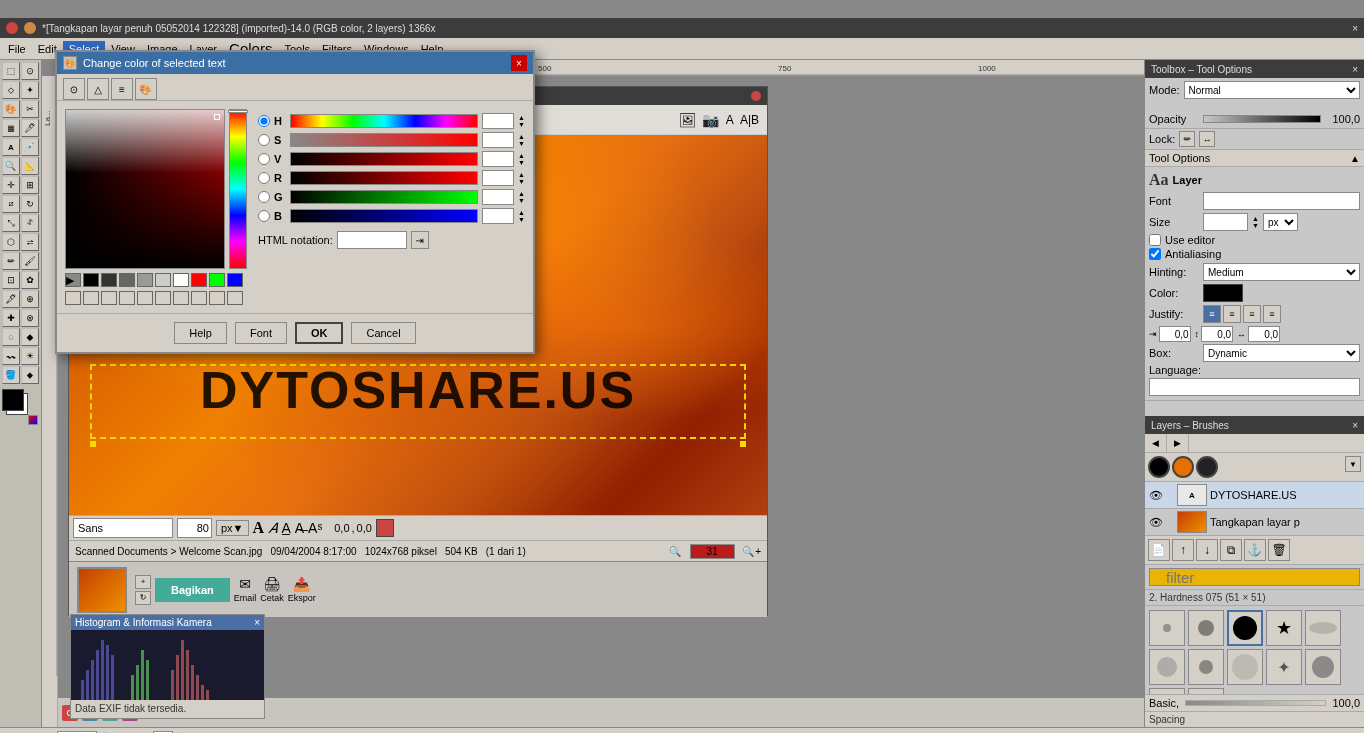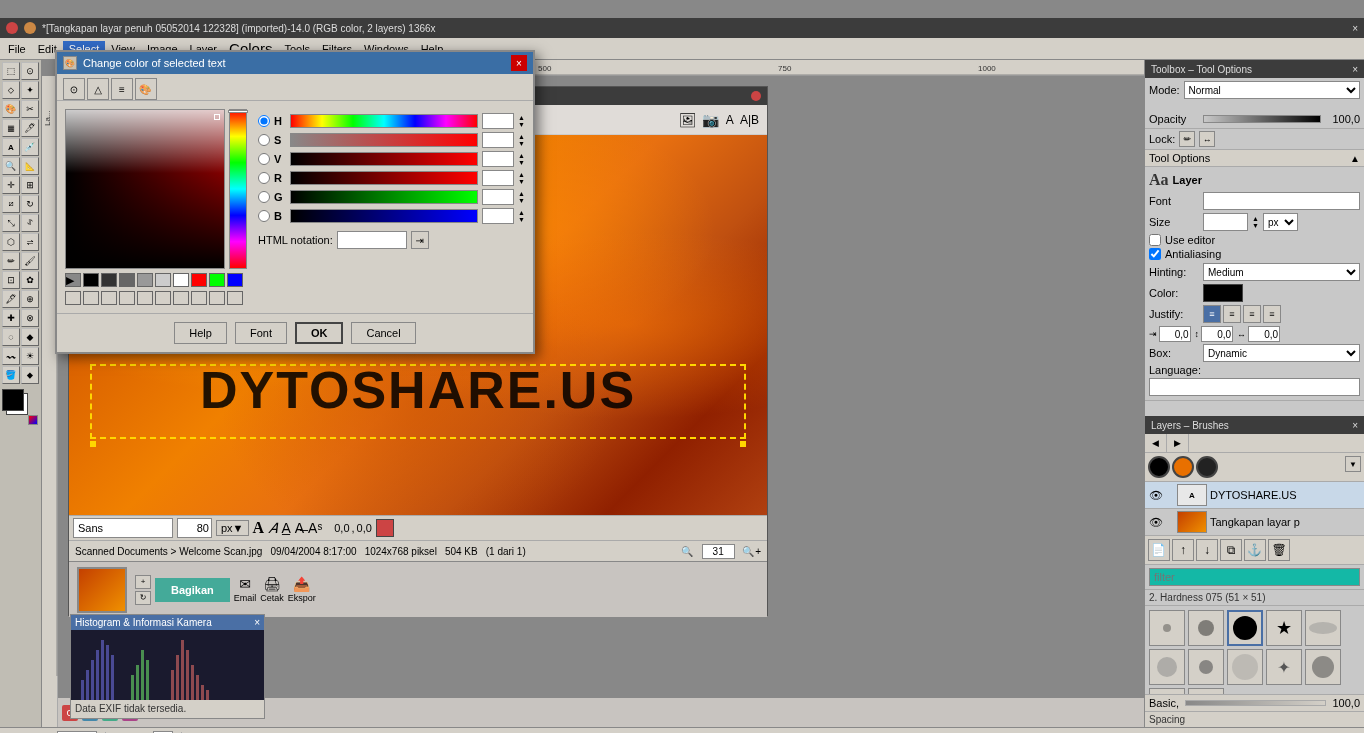--- a/index.html
+++ b/index.html
@@ -197,21 +197,21 @@
             </div>
 
             <div style="background:#d4d0c8; height:20px; display:flex; align-items:center; padding:0 6px; font-size:10px; gap:8px;">
               <span>Scanned Documents &gt; Welcome Scan.jpg</span>
               <span>09/04/2004 8:17:00</span>
               <span>1024x768 piksel</span>
               <span>504 KB</span>
               <span>(1 dari 1)</span>
               <div style="flex:1;"></div>
               <span style="font-size:10px;cursor:pointer;">🔍</span>
-              <span style="font-size:10px;border:1px solid #888;padding:1px 10px;background:#ffffff;cursor:pointer;">31</span>
+              <span style="font-size:10px;border:1px solid #888;padding:1px 16px;background:#b91c1c;cursor:pointer;">31</span>
               <span style="font-size:10px;cursor:pointer;">🔍+</span>
             </div>
 
             <div style="background:#c8c4c0; height:56px; border-top:1px solid #888; display:flex; align-items:center; padding:4px 8px; gap:8px;">
 
               <div style="width:50px;height:46px;background:linear-gradient(135deg,#c44000,#f09000);border:2px solid #888;flex-shrink:0;"></div>
 
 
               <div style="display:flex; gap:4px; align-items:center;">
                 <div style="display:flex;flex-direction:column;align-items:center;gap:2px;">
@@ -439,21 +439,21 @@
         <div style="display:flex;gap:2px;padding:3px;border-bottom:1px solid #aaa;background:#d4d0c8;">
           <div style="width:22px;height:22px;background:#d4d0c8;border:1px solid #888;cursor:pointer;display:flex;align-items:center;justify-content:center;font-size:12px;">📄</div>
           <div style="width:22px;height:22px;background:#d4d0c8;border:1px solid #888;cursor:pointer;display:flex;align-items:center;justify-content:center;font-size:12px;">↑</div>
           <div style="width:22px;height:22px;background:#d4d0c8;border:1px solid #888;cursor:pointer;display:flex;align-items:center;justify-content:center;font-size:12px;">↓</div>
           <div style="width:22px;height:22px;background:#d4d0c8;border:1px solid #888;cursor:pointer;display:flex;align-items:center;justify-content:center;font-size:12px;">⧉</div>
           <div style="width:22px;height:22px;background:#d4d0c8;border:1px solid #888;cursor:pointer;display:flex;align-items:center;justify-content:center;font-size:12px;">⚓</div>
           <div style="width:22px;height:22px;background:#d4d0c8;border:1px solid #888;cursor:pointer;display:flex;align-items:center;justify-content:center;font-size:12px;">🗑</div>
         </div>
 
         <div style="padding:3px 4px;border-bottom:1px solid #aaa;">
-          <input type="text" style="width: 100%; height: 18px; border: 1px solid rgb(136, 136, 136); font-size: 11px; padding: 1px 4px; background: #14b8a6;" placeholder="filter">
+          <input type="text" style="width: 100%; height: 18px; border: 1px solid rgb(136, 136, 136); font-size: 15px; padding: 1px 16px; background: #eab308;" placeholder="filter">
         </div>
 
         <div style="padding:2px 4px;font-size:10px;color:#333;border-bottom:1px solid #aaa;">2. Hardness 075 (51 × 51)</div>
 
         <div style="flex:1;overflow-y:auto;padding:4px;display:flex;flex-wrap:wrap;gap:3px;background:#c8c8c8;">
 
           <div style="width:36px;height:36px;background:#d4d0c8;border:1px solid #888;display:flex;align-items:center;justify-content:center;cursor:pointer;">
             <div style="width:8px;height:8px;background:#000;border-radius:50%;opacity:0.3;"></div>
           </div>
 

